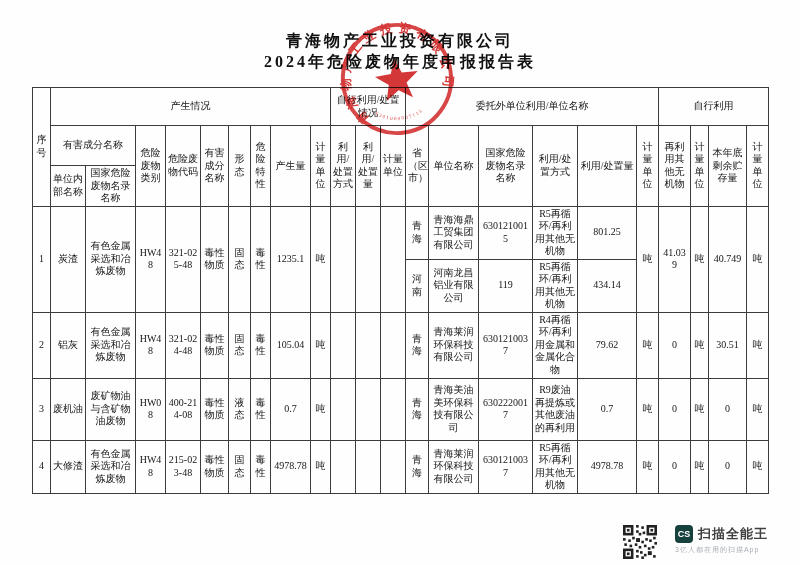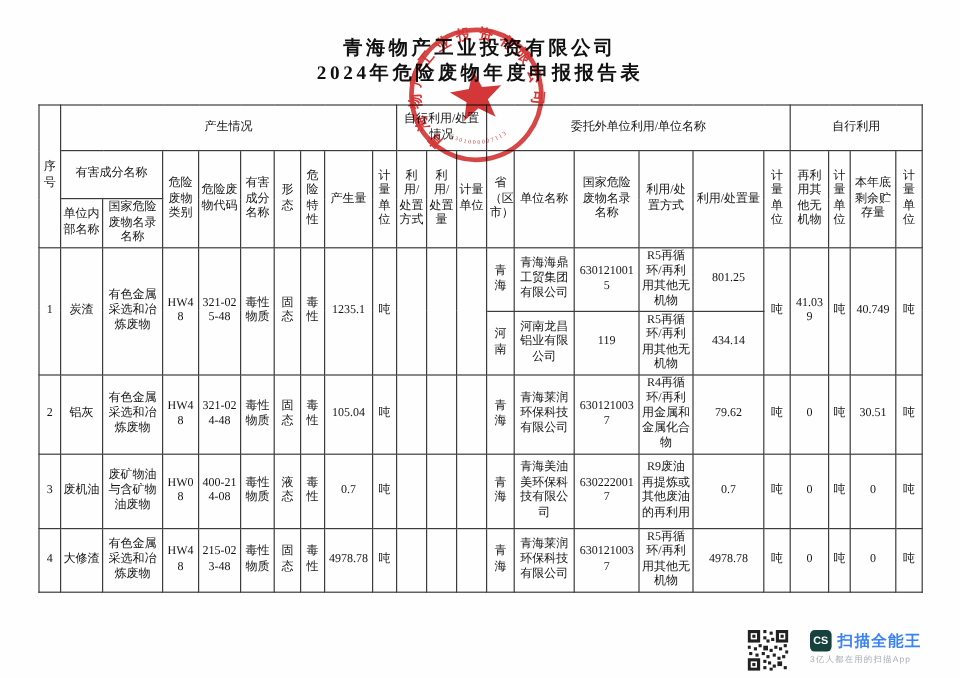--- a/index.html
+++ b/index.html
@@ -18,21 +18,21 @@
   
   .seal{position:absolute;left:338px;top:20px;width:118px;height:118px;z-index:3;
         transform:rotate(-8deg);opacity:.88;mix-blend-mode:multiply;pointer-events:none;}
   
   .wm{position:absolute;right:32px;bottom:6px;display:flex;gap:18px;z-index:2;}
   .wm-right{display:flex;flex-direction:column;gap:2px;}
   .wm-top{display:flex;align-items:center;gap:5px;}
   .cs-badge{width:18px;height:18px;border-radius:4px;background:#16413d;color:#fff;
         display:flex;align-items:center;justify-content:center;
         font-family:"Liberation Sans",sans-serif;font-size:9px;font-weight:bold;}
-  .cs-name{font-family:"Liberation Sans",sans-serif;font-size:13px;font-weight:bold;color:#3b82f6;letter-spacing:1px;}
+  .cs-name{font-family:"Liberation Sans",sans-serif;font-size:13px;font-weight:bold;color:#404040;letter-spacing:1px;}
   .cs-tag{font-family:"Liberation Sans",sans-serif;font-size:7px;color:#a6acb3;letter-spacing:1px;}
 </style>
 </head>
 <body>
 
 <div class="sheet">
 
   <div class="title-block">
     <div class="title-line">青海物产工业投资有限公司</div>
     <div class="title-line">2024年危险废物年度申报报告表</div>

